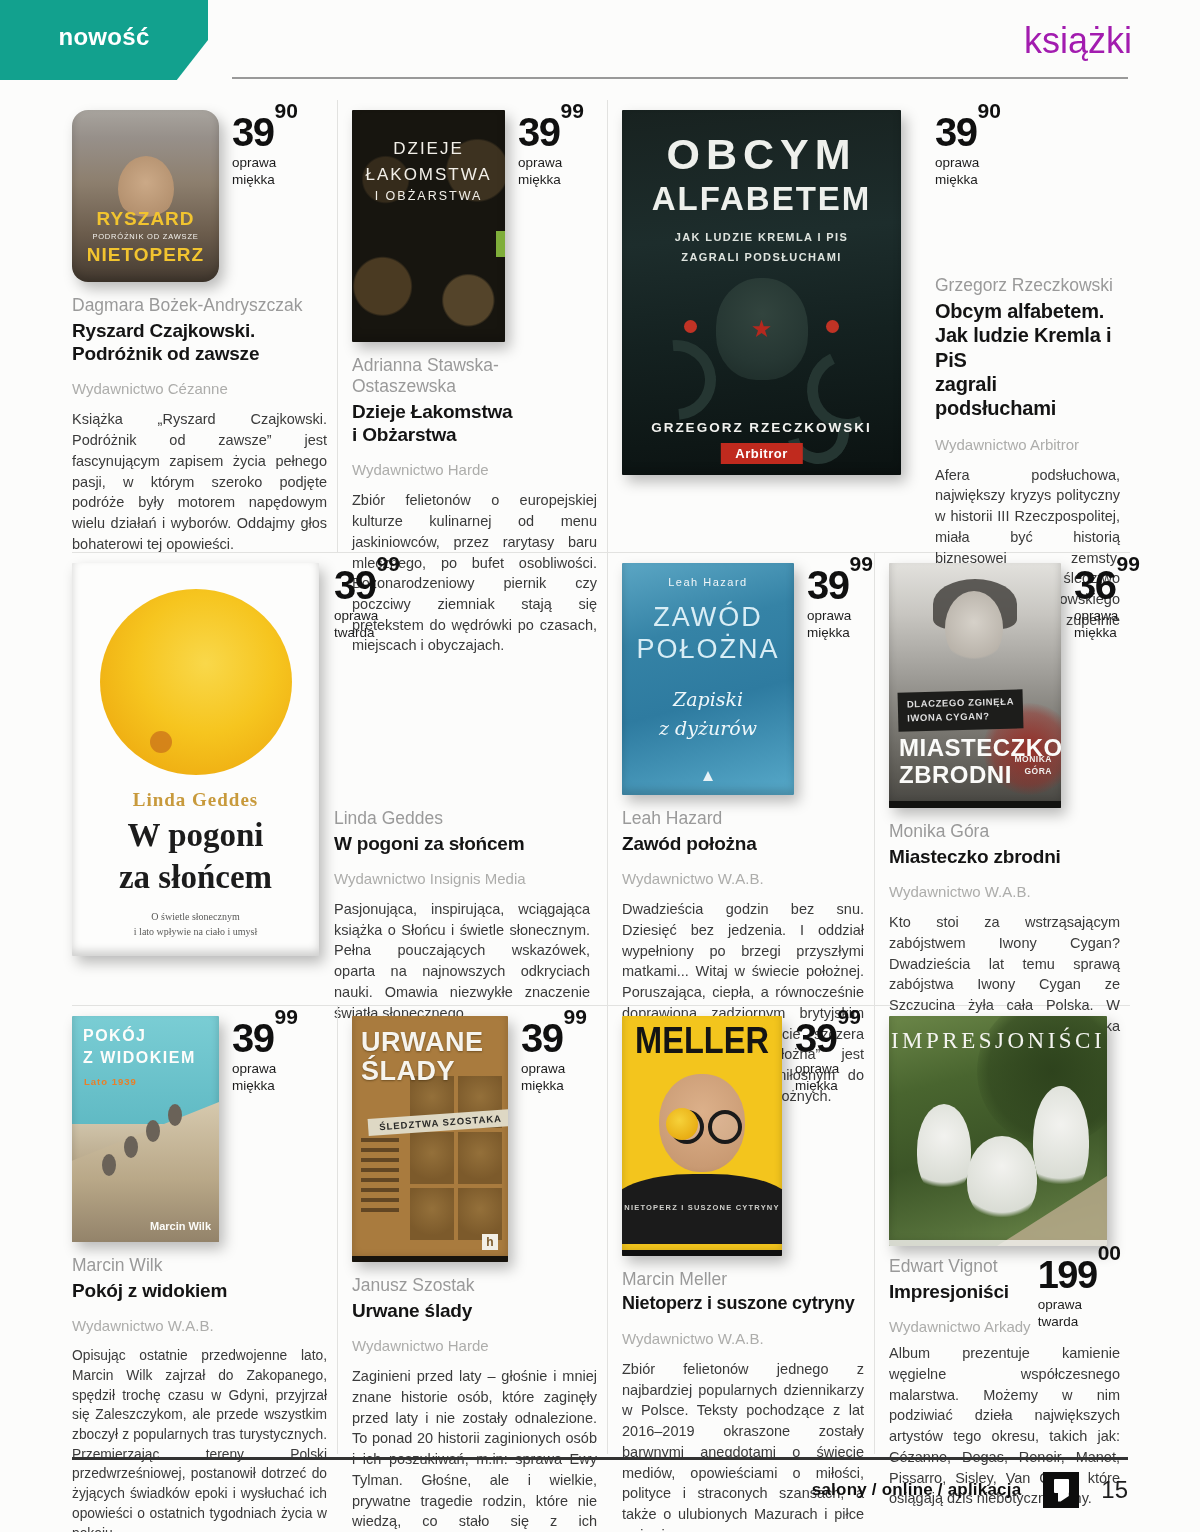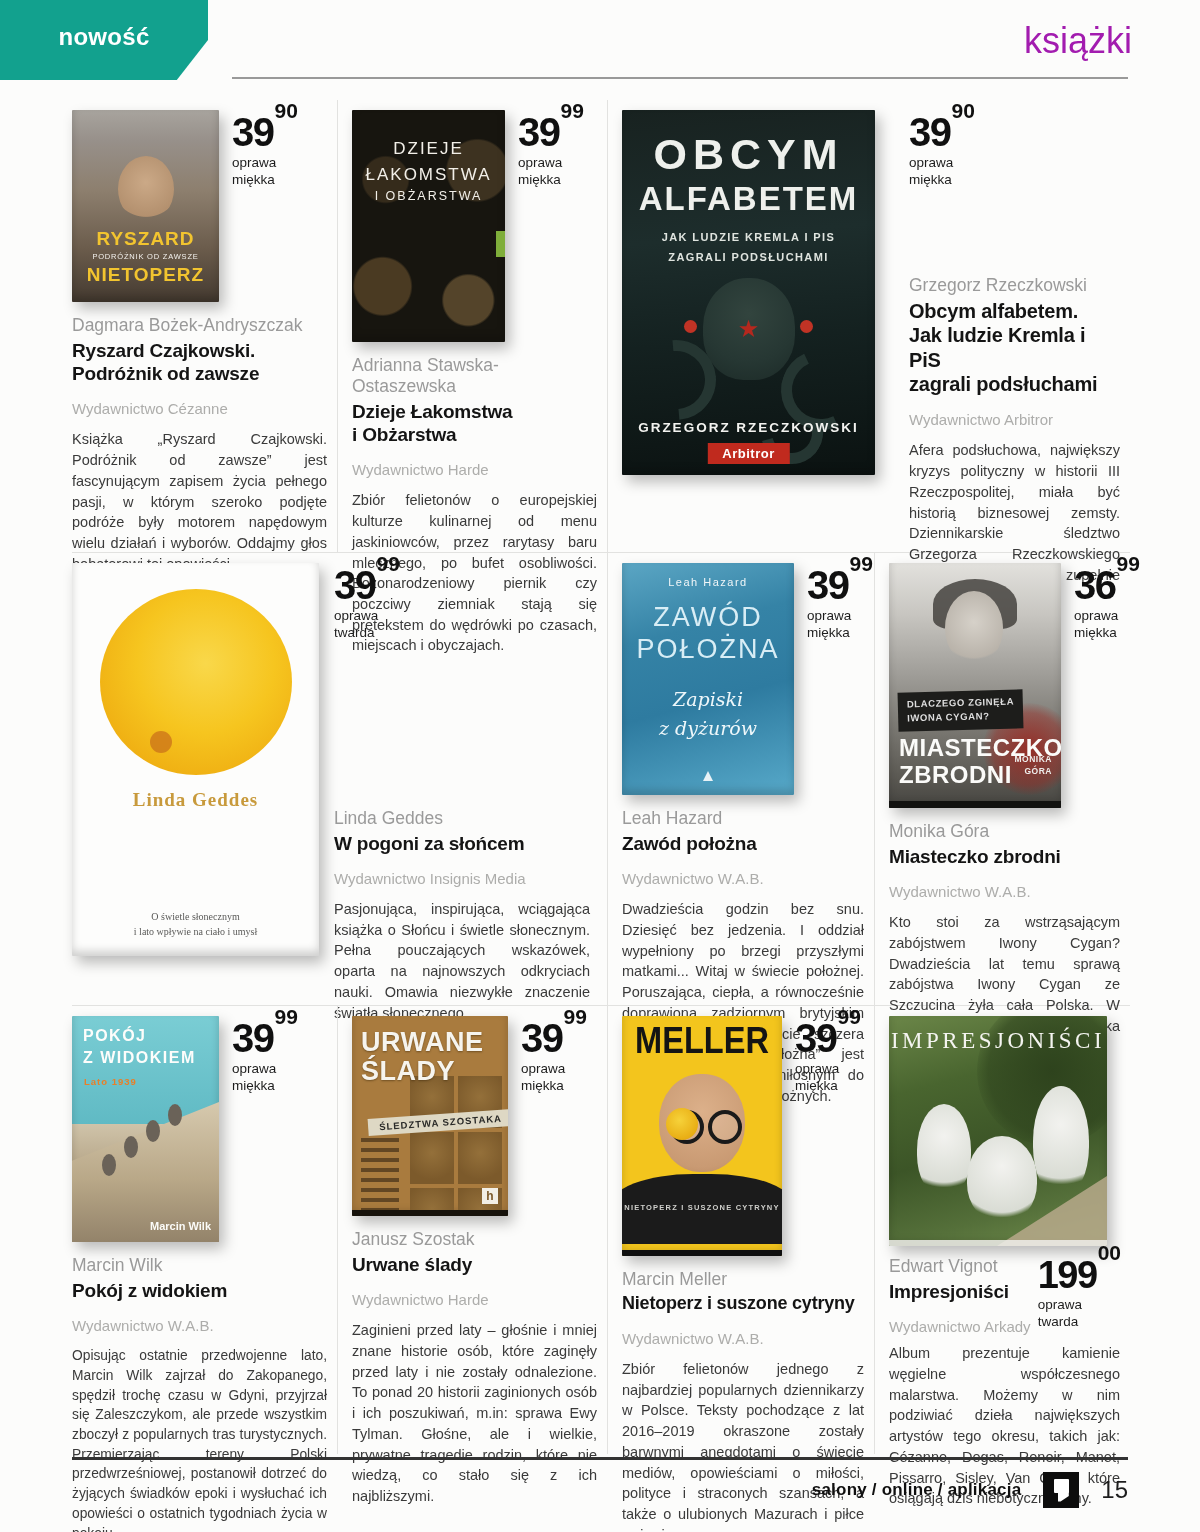--- a/index.html
+++ b/index.html
@@ -41,38 +41,38 @@
   .c4-right{margin-left:15px;width:256px;}
   .c4-right .author{margin-top:166px;}
   .meta-row{display:flex;justify-content:space-between;margin-top:2px;}
   .meta-row .pricebox{margin-left:0;margin-top:8px;}
   .meta-row .price{font-size:38px;}
 
   
   .cover{position:relative;flex-shrink:0;overflow:hidden;border-radius:1px;
          box-shadow:5px 7px 14px rgba(0,0,0,.26), inset 0 -5px 8px rgba(0,0,0,.18);}
 
-  .cov1{width:147px;height:192px;background:linear-gradient(180deg,#a8a49e 0%,#97908a 16%,#8d7f6e 42%,#6b5c4c 72%,#443a30 100%);}
+  .cov1{width:147px;height:172px;background:linear-gradient(180deg,#a8a49e 0%,#97908a 16%,#8d7f6e 42%,#6b5c4c 72%,#443a30 100%);border-radius:16px;}
   .cov1-face{position:absolute;top:46px;left:46px;width:56px;height:66px;border-radius:50%;
              background:radial-gradient(circle at 50% 40%,#cba987 0%,#b3906e 70%,transparent 72%);}
   .cov1-txt{position:absolute;left:0;right:0;bottom:14px;text-align:center;}
   .cov1-t{color:#f2c42f;font-weight:700;font-size:19px;letter-spacing:1px;line-height:1.35;}
   .cov1-s{color:#f4f2ee;font-size:7.5px;letter-spacing:.8px;margin:1px 0;}
 
   .cov2{width:153px;height:232px;background-color:#17150f;
         background-image:radial-gradient(circle at 20% 76%,#4a3a22 0 13%,transparent 14%),
                          radial-gradient(circle at 76% 82%,#54442a 0 11%,transparent 12%),
                          radial-gradient(circle at 82% 26%,#3d3220 0 14%,transparent 15%),
                          radial-gradient(circle at 22% 30%,#352b1b 0 11%,transparent 12%);}
   .cov2-txt{position:absolute;left:0;right:0;top:26px;text-align:center;color:#f2efe8;}
   .cov2-t{font-size:17px;letter-spacing:2px;font-weight:500;line-height:1.5;}
   .cov2-s{font-size:12.5px;letter-spacing:2px;margin-top:2px;}
   .cov2-tab{position:absolute;right:0;top:52%;width:9px;height:26px;background:#7fae3a;}
 
-  .cov3{width:253px;height:365px;background:linear-gradient(175deg,#182220 0%,#1d2d2c 35%,#142120 62%,#0b1211 100%);}
+  .cov3{width:279px;height:365px;background:linear-gradient(175deg,#182220 0%,#1d2d2c 35%,#142120 62%,#0b1211 100%);}
   .cov3-t1{position:absolute;top:20px;width:100%;text-align:center;color:#eef0ec;font-size:43px;font-weight:800;letter-spacing:6px;}
   .cov3-t2{position:absolute;top:70px;width:100%;text-align:center;color:#eef0ec;font-size:33px;font-weight:800;letter-spacing:2px;}
   .cov3-s{position:absolute;top:118px;width:100%;text-align:center;color:#dfe4df;font-size:11px;font-weight:700;letter-spacing:1.4px;line-height:1.8;white-space:pre-line;}
   .cov3-helmet{position:absolute;top:168px;left:50%;transform:translateX(-50%);width:92px;height:102px;
                background:radial-gradient(circle at 50% 35%,#32443e 0%,#263733 60%,#1c2a27 100%);
                border-radius:48% 48% 44% 44%;display:flex;align-items:center;justify-content:center;}
   .cov3-star{color:#b5281e;font-size:24px;}
   .cov3-ear{position:absolute;top:210px;width:13px;height:13px;border-radius:50%;background:#c03325;}
   .cov3-ear.l{left:62px;}.cov3-ear.r{right:62px;}
   .cov3-tent{position:absolute;width:58px;height:58px;border:11px solid #253632;border-radius:50%;border-bottom-color:transparent;border-left-color:transparent;}
@@ -118,21 +118,21 @@
   .cov7-dune{position:absolute;bottom:0;left:0;right:0;height:62%;
              background:linear-gradient(180deg,#d6c9ae 0%,#b9a888 55%,#93836a 100%);
              clip-path:polygon(0 42%,100% 0,100% 100%,0 100%);}
   .cov7-t{position:absolute;left:11px;top:9px;color:#fdfdfb;font-size:16px;font-weight:700;letter-spacing:1.5px;line-height:1.35;white-space:pre-line;}
   .cov7-sub{position:absolute;left:12px;top:60px;color:#e87f28;font-size:9.5px;font-weight:700;letter-spacing:1px;}
   .cov7-fig{position:absolute;width:14px;height:22px;border-radius:50%;background:#6a6258;}
   .cov7-fig.f1{left:30px;top:138px;}.cov7-fig.f2{left:52px;top:120px;}
   .cov7-fig.f3{left:74px;top:104px;}.cov7-fig.f4{left:96px;top:88px;}
   .cov7-author{position:absolute;right:8px;bottom:10px;color:#fbfbf8;font-size:11px;font-weight:600;}
 
-  .cov8{width:156px;height:200px;background:#a97b3e;}
+  .cov8{width:156px;height:246px;background:#a97b3e;}
   .cov8-tile{position:absolute;background:radial-gradient(circle at 50% 40%,#94703a 0%,#7c5a2b 70%);}
   .cov8-t{position:absolute;left:9px;top:12px;color:#f6f4ee;font-size:27px;font-weight:800;letter-spacing:.5px;line-height:1.08;white-space:pre-line;text-shadow:0 1px 2px rgba(60,40,10,.5);}
   .cov8-ribbon{position:absolute;right:-5px;top:98px;background:#ded8c4;color:#2a2a28;font-size:9.5px;font-weight:700;
                letter-spacing:1px;padding:3px 11px;transform:rotate(-4deg);}
   .cov8-name{position:absolute;left:9px;width:38px;height:4px;background:rgba(40,28,12,.55);}
   .cov8-h{position:absolute;right:10px;bottom:12px;width:16px;height:16px;background:#f2efe6;color:#7c5a2b;
           font-size:12px;font-weight:800;text-align:center;line-height:16px;}
   .cov8-base{position:absolute;bottom:0;left:0;right:0;height:6px;background:#17130c;}
 
   .cov9{width:160px;height:240px;background:#f3c51d;}
@@ -267,20 +267,22 @@
     </div>
 
     <div class="row row2">
 
       <div class="cell w535">
         <div class="topflex">
           <div class="cover cov4">
             <div class="cov4-sun"></div>
             <div class="cov4-spot"></div>
             <div class="cov4-author">Linda Geddes</div>
+            <div class="cov4-title">W pogoni
+za słońcem</div>
             <div class="cov4-sub">O świetle słonecznym
 i lato wpływie na ciało i umysł</div>
           </div>
           <div class="c4-right">
             <div class="pricebox" style="margin-left:0;">
               <div class="price"><span>39</span><sup>99</sup></div>
               <div class="binding">oprawa
 twarda</div>
             </div>
             <div class="author">Linda Geddes</div>

